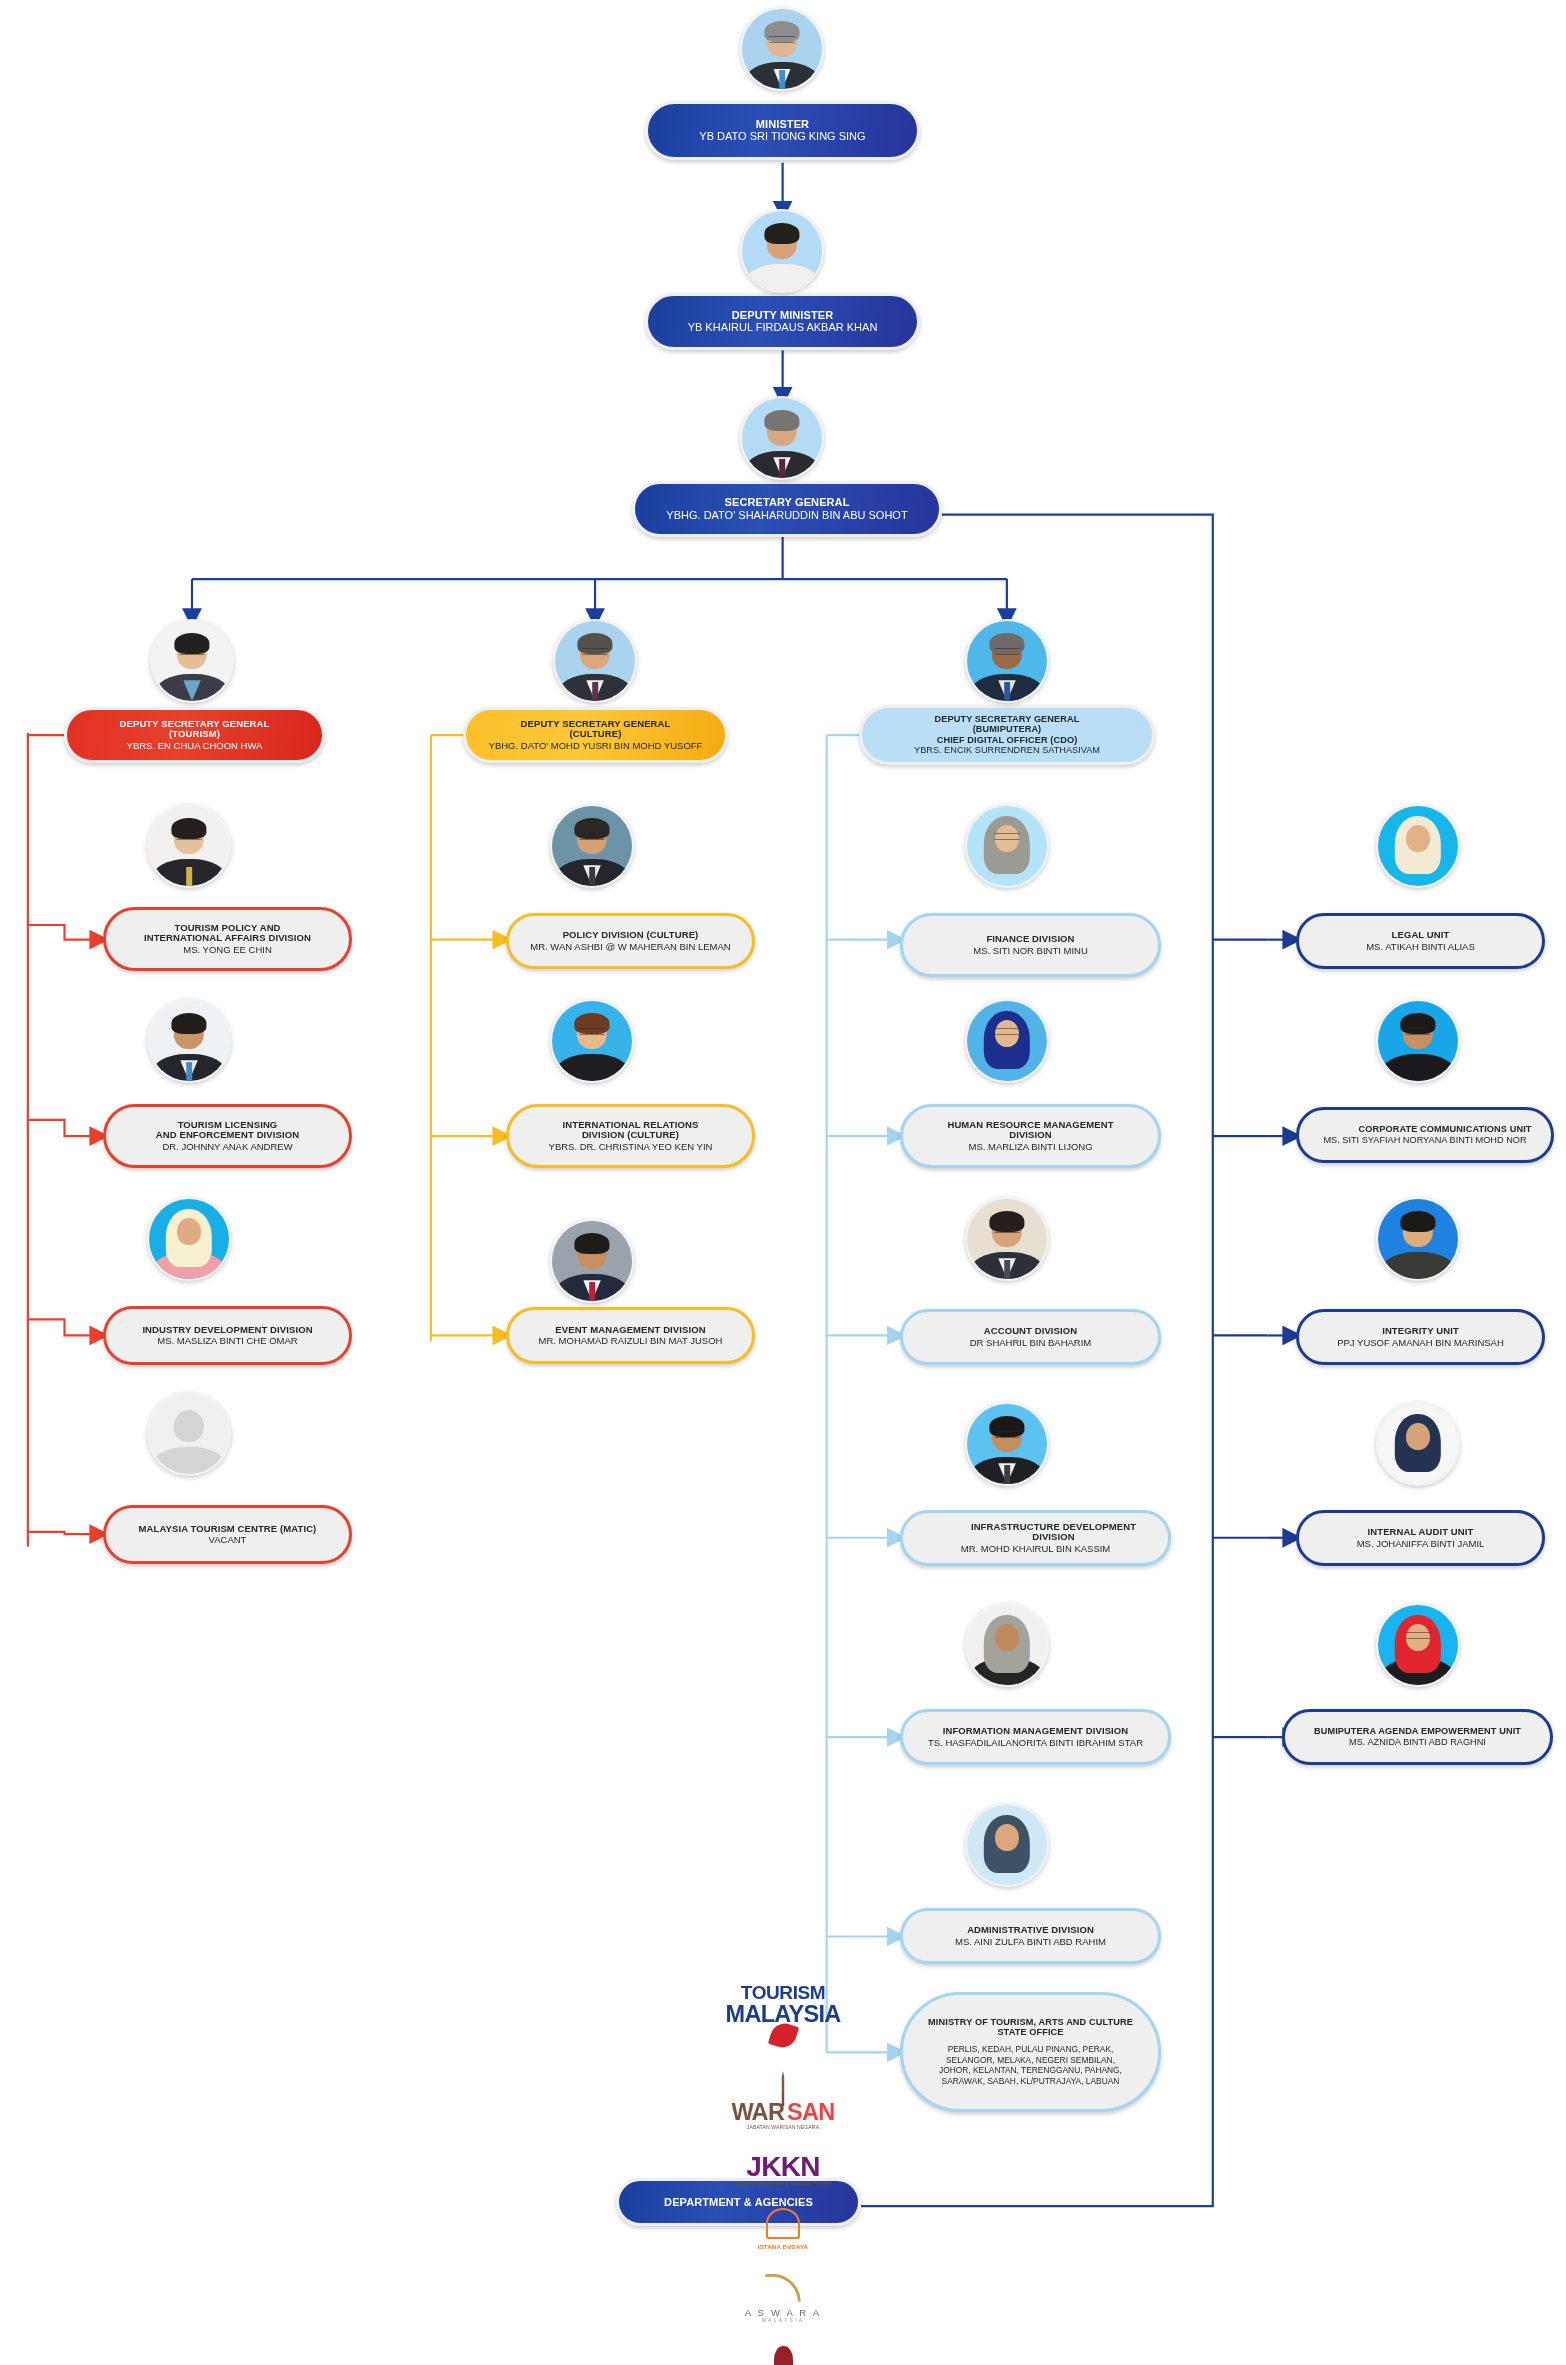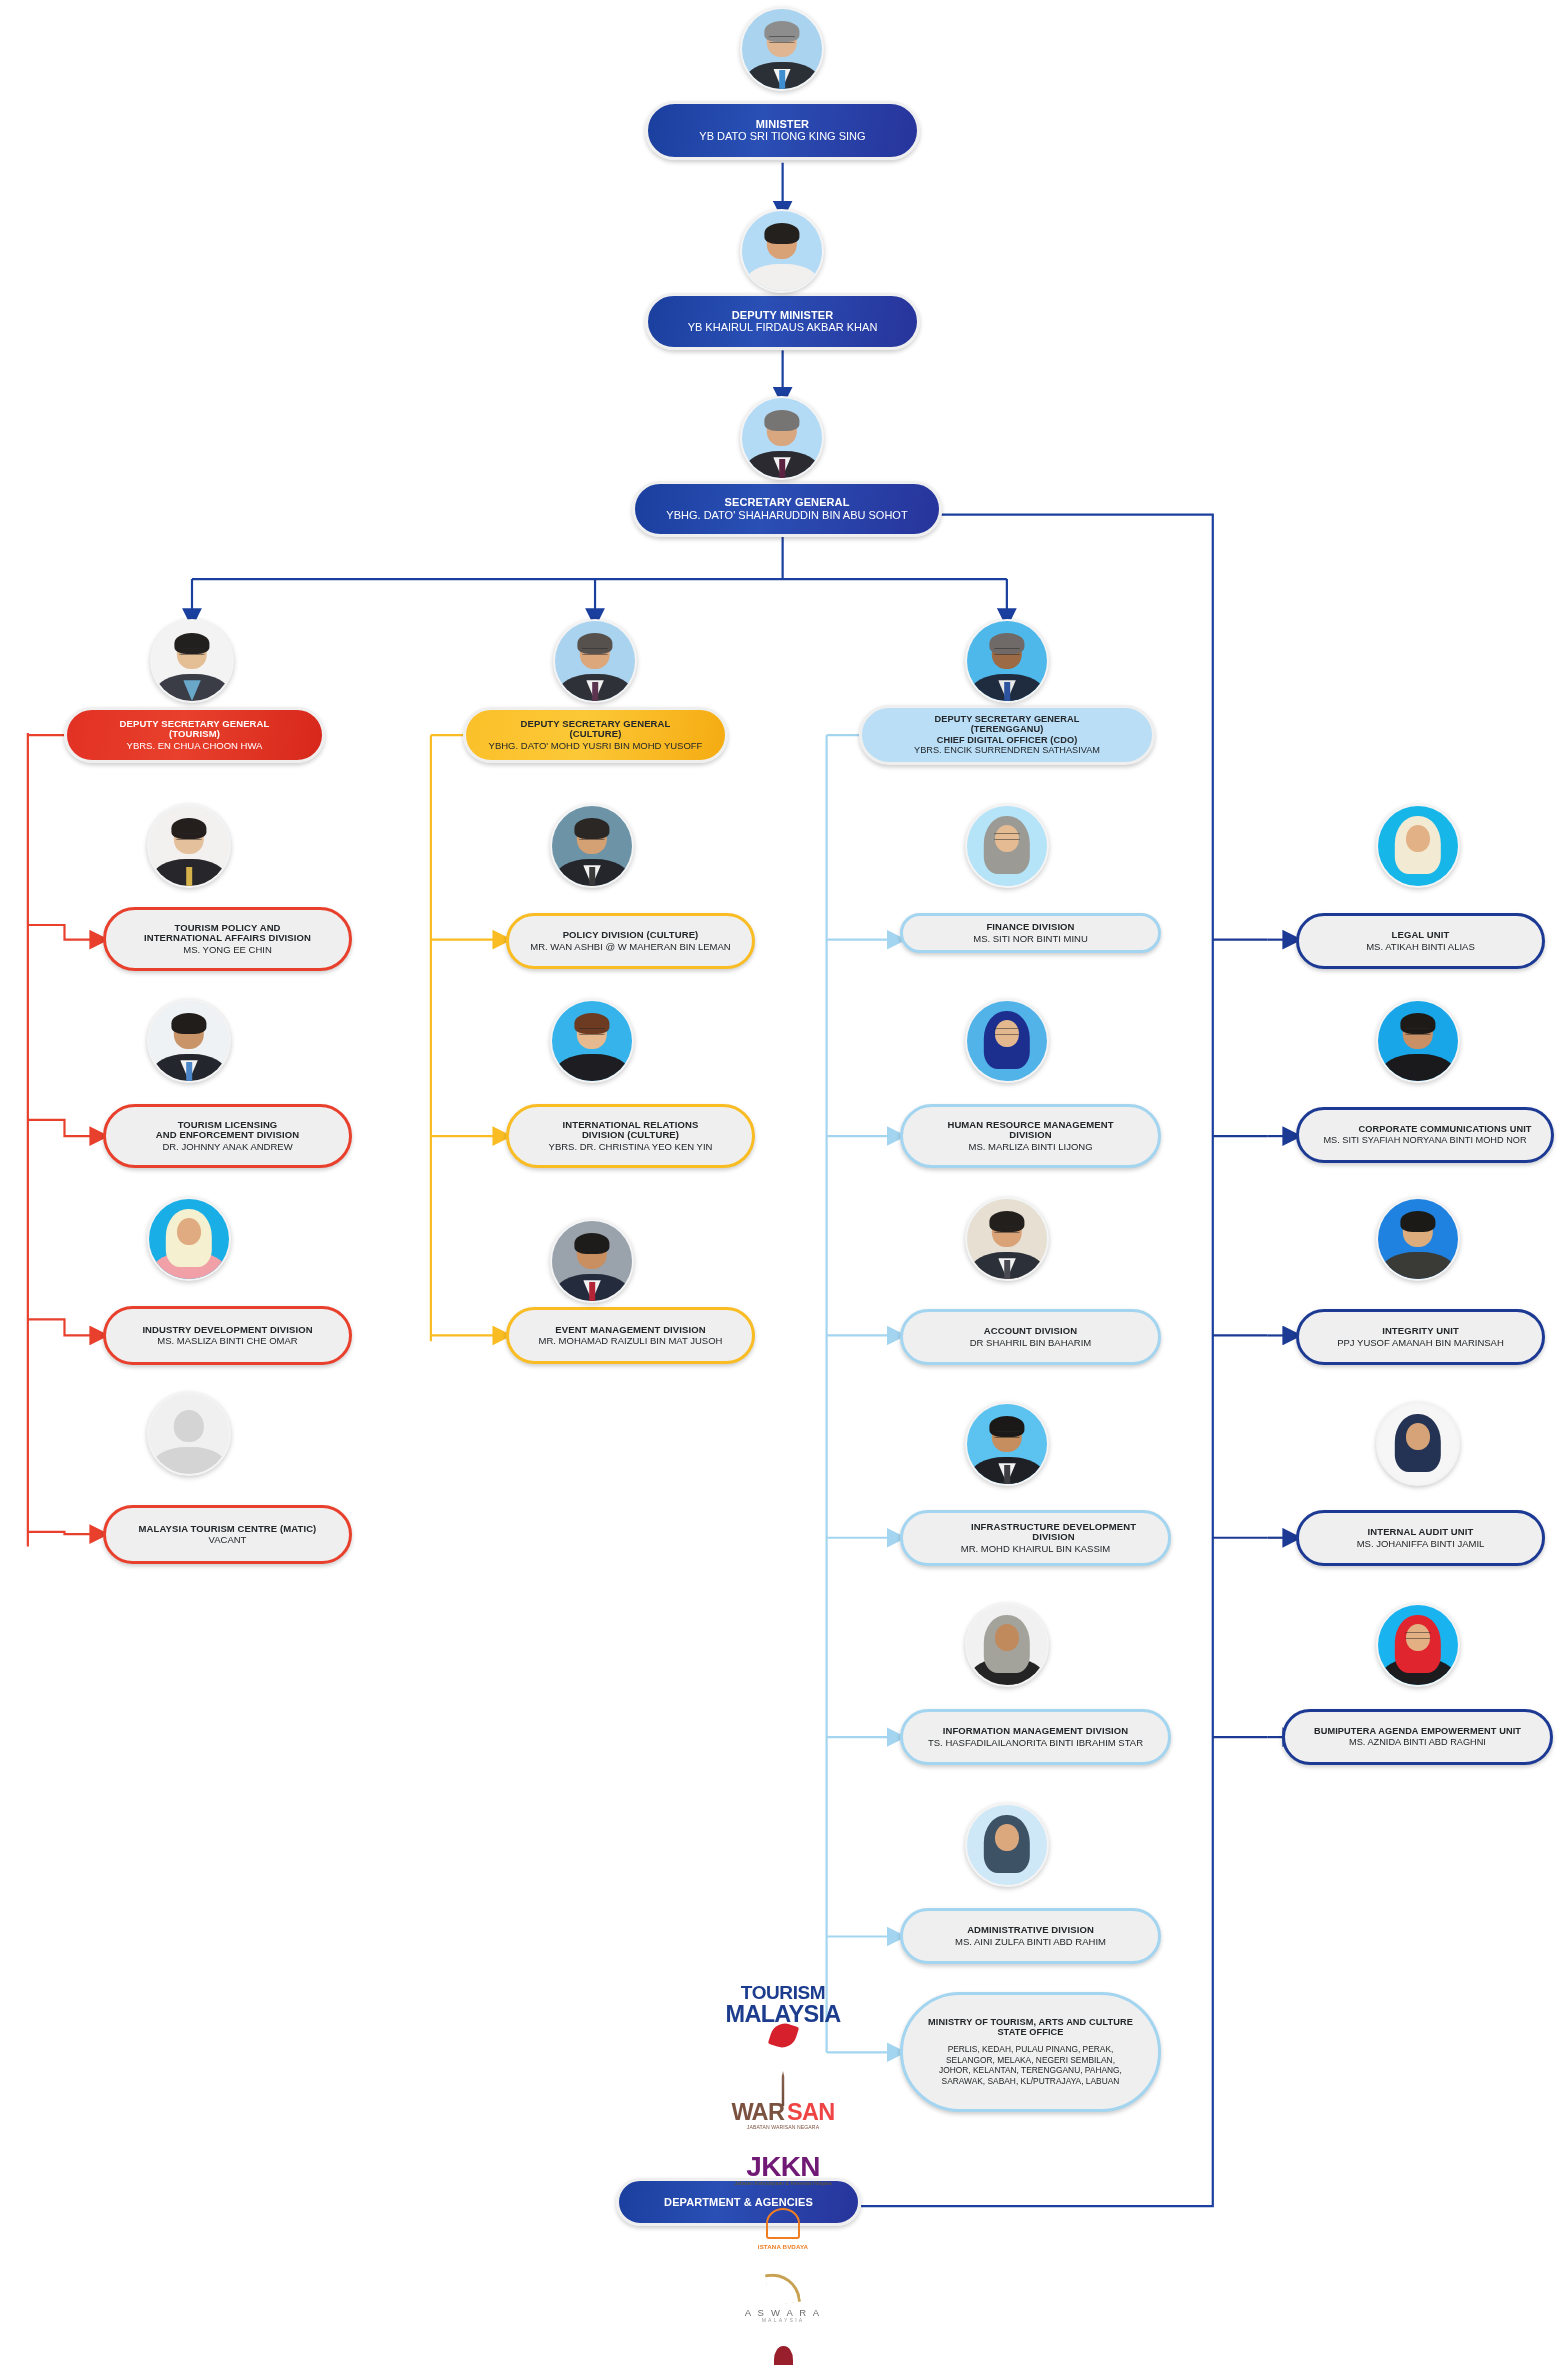--- a/index.html
+++ b/index.html
@@ -349,21 +349,21 @@
     <span class="bg" style="background:#4fb8ea"></span>
     <span class="body" style="background:#1f2c3f"></span>
     <span class="head" style="background:#9d6a46"></span>
     <span class="hair" style="background:#6f6a67"></span>
     <span class="specs"></span>
     <span class="collar" style="background:#e9e9ea"></span>
     <span class="tie" style="background:#2e54a0"></span>
   </div>
   <div class="node pill-ltblue" style="left:859px; top:705px; width:296px; height:60px; font-size:9.2px;">
     <div class="title">DEPUTY SECRETARY GENERAL</div>
-    <div class="title">(TERENGGANU)</div>
+    <div class="title">(BUMIPUTERA)</div>
     <div class="title">CHIEF DIGITAL OFFICER (CDO)</div>
     <div class="person">YBRS. ENCIK SURRENDREN SATHASIVAM</div>
   </div>
 
   <div class="avatar" style="left:147px; top:804px; width:84px; height:84px;">
     <span class="bg" style="background:#f2f1ef"></span>
     <span class="body" style="background:#26262b"></span>
     <span class="head" style="background:#e5c09c"></span>
     <span class="hair" style="background:#241f1d"></span>
     <span class="specs"></span>
@@ -449,21 +449,21 @@
     <div class="title" style="white-space:pre-line;">EVENT MANAGEMENT DIVISION</div>
     <div class="person">MR. MOHAMAD RAIZULI BIN MAT JUSOH</div>
   </div>
 
   <div class="avatar" style="left:965px; top:804px; width:84px; height:84px;">
     <span class="bg" style="background:#b5e3f7"></span>
     <span class="scarf" style="background:#9b9a94"></span>
     <span class="head" style="background:#e4bb93; top:24%; width:30%; height:34%;"></span>
     <span class="specs"></span>
   </div>
-  <div class="node box-outline ol-ltblue" style="left:900px; top:913px; width:261px; height:40px; font-size:9.5px;">
+  <div class="node box-outline ol-ltblue" style="left:900px; top:913px; width:261px; height:64px; font-size:9.5px;">
     <div class="title" style="white-space:pre-line;">FINANCE DIVISION</div>
     <div class="person">MS. SITI NOR BINTI MINU</div>
   </div>
 
   <div class="avatar" style="left:965px; top:999px; width:84px; height:84px;">
     <span class="bg" style="background:#51b3e8"></span>
     <span class="scarf" style="background:#1d2f8e"></span>
     <span class="head" style="background:#e3b88f; top:24%; width:30%; height:34%;"></span>
     <span class="specs"></span>
   </div>

